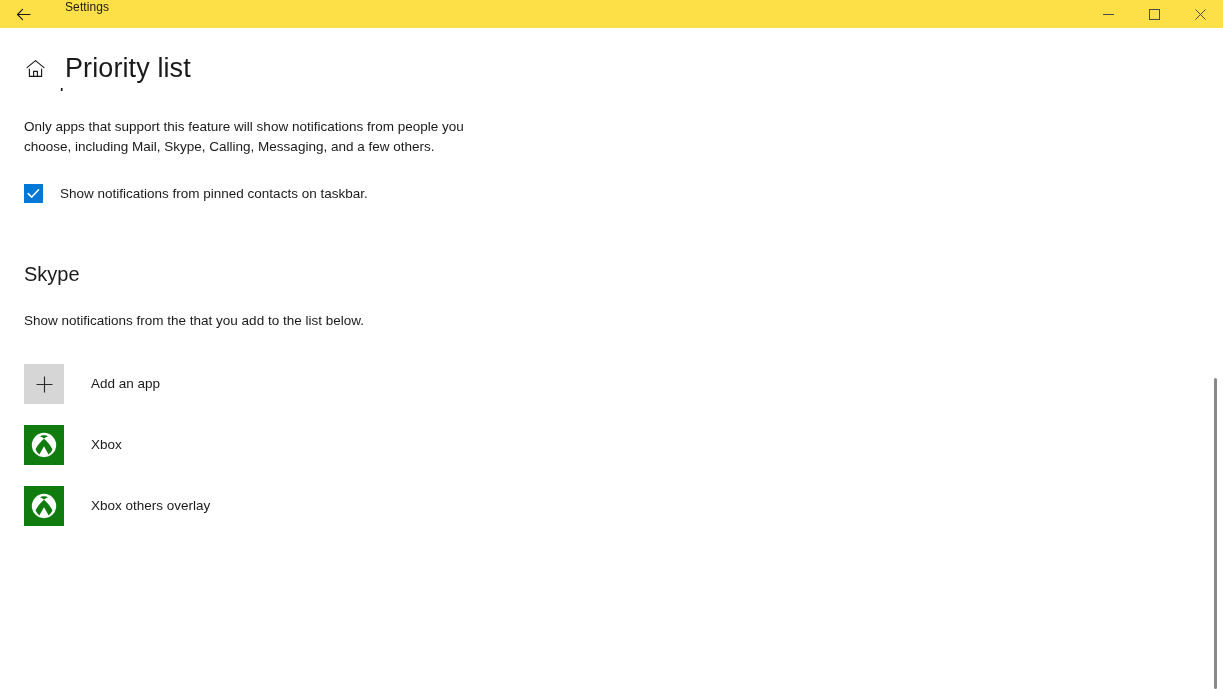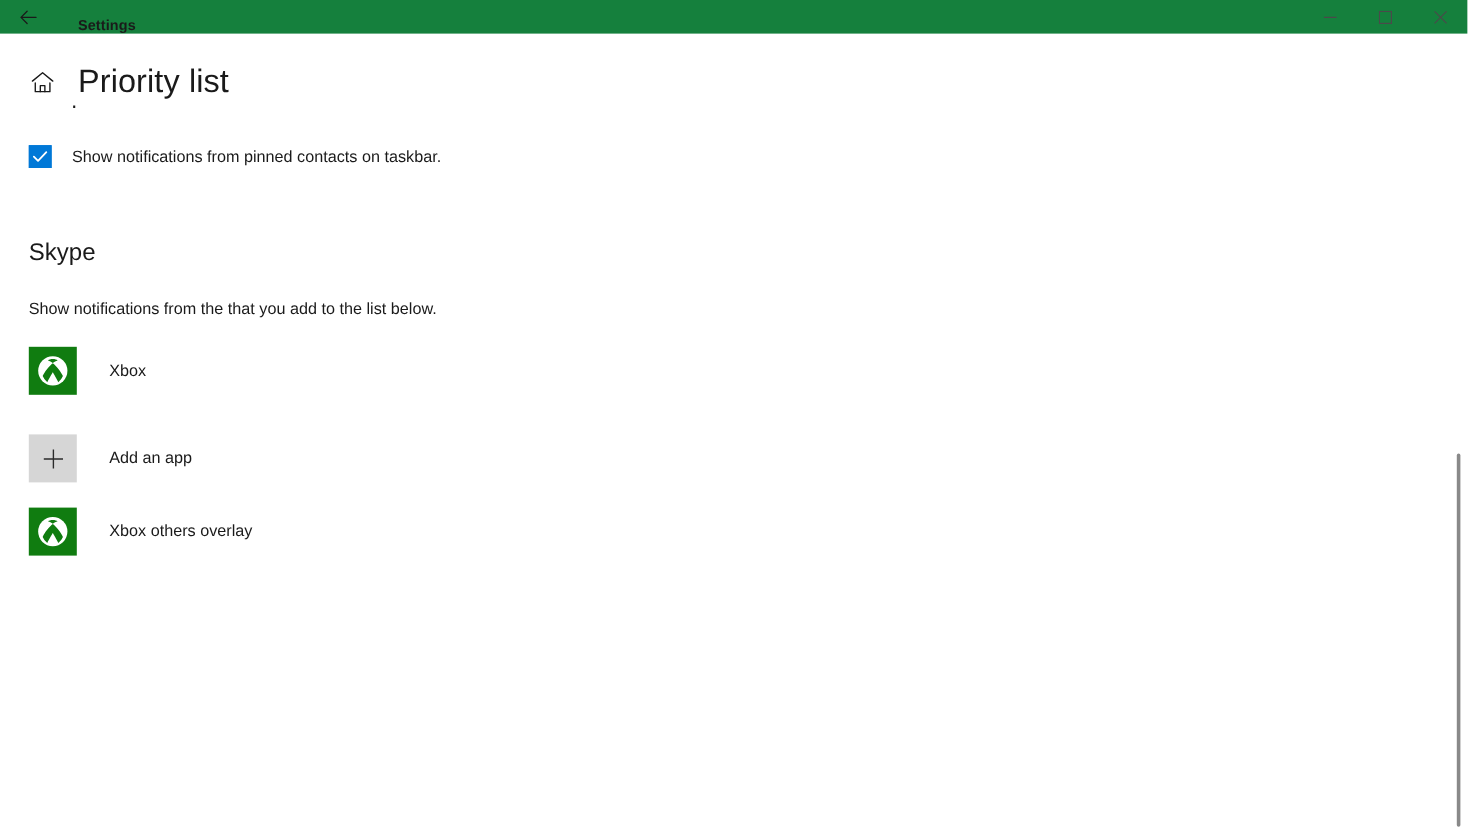--- a/index.html
+++ b/index.html
@@ -12,23 +12,22 @@
     color: #000000;
     -webkit-font-smoothing: antialiased;
   }
 
   
   .titlebar {
     position: relative;
     height: 28px;
     width: 100%;
     display: flex;
-    align-items: flex-end;
-    background: #15803d;
-    font-weight: bold;
+    align-items: flex-start;
+    background: #fde047;
   }
   .back-btn {
     width: 34px; height: 28px;
     display: flex; align-items: center; justify-content: center;
     color: #1a1a1a;
     margin-left: 6px;
   }
   .back-btn svg { display: block; }
   .app-title {
     font-size: 12px;
@@ -217,61 +216,62 @@
     </span>
   </div>
   <div class="page-title">Priority list</div>
 </div>
 
 <div class="scroll-viewport">
   <div class="scroll-content">
 
     <h2 class="section-heading">People</h2>
 
+    <p class="body-text" style="margin-top:23px;">Only apps that support this feature will show notifications from people you choose, including Mail, Skype, Calling, Messaging, and a few others.</p>
 
     <div class="check-row">
       <span class="checkbox">
         <span>
           <svg width="13" height="11" viewBox="0 0 13 11" fill="none">
             <path d="M1.2 5.6L4.7 9.1L11.6 1.8" stroke="#ffffff" stroke-width="1.5" stroke-linecap="round" stroke-linejoin="round"></path>
           </svg>
         </span>
       </span>
       <span class="check-label">Show notifications from pinned contacts on taskbar.</span>
     </div>
 
 
     <h2 class="section-heading" style="margin-top:57px;">Skype</h2>
 
     <p class="body-text" style="margin-top:23px;">Show notifications from the that you add to the list below.</p>
+
+    <div class="tile-row" style="margin-top:33px;">
+      <span class="tile tile-add">
+        <span>
+          <svg width="19" height="19" viewBox="0 0 19 19">
+            <path d="M9.5 1.5V17.5M1.5 9.5H17.5" stroke="currentColor" stroke-width="1.15"></path>
+          </svg>
+        </span>
+      </span>
+      <span class="tile-label">Add an app</span>
+    </div>
 
     <div class="tile-row" style="margin-top:21px;">
       <span class="tile tile-xbox">
         <span>
           <svg width="30" height="30" viewBox="0 0 32 32">
             <circle cx="16" cy="16" r="13" fill="#ffffff"></circle>
             <path d="M16 9.2c2.9 2.3 7.4 7.6 9 11.5a13 13 0 0 1-4.1 5.4C19 22.4 16.6 18.4 16 17.3c-0.6 1.1-3 5.1-4.9 8.8A13 13 0 0 1 7 20.7c1.6-3.9 6.1-9.2 9-11.5z" fill="#107c10"></path>
             <path d="M16 5.6c-1.9 0-3.4 0.6-4.3 1.2 1.5 0.3 3.1 1.3 4.3 2.2 1.2-0.9 2.8-1.9 4.3-2.2-0.9-0.6-2.4-1.2-4.3-1.2z" fill="#107c10"></path>
           </svg>
         </span>
       </span>
       <span class="tile-label">Xbox</span>
     </div>
 
-    <div class="tile-row" style="margin-top:33px;">
-      <span class="tile tile-add">
-        <span>
-          <svg width="19" height="19" viewBox="0 0 19 19">
-            <path d="M9.5 1.5V17.5M1.5 9.5H17.5" stroke="currentColor" stroke-width="1.15"></path>
-          </svg>
-        </span>
-      </span>
-      <span class="tile-label">Add an app</span>
-    </div>
-
     <div class="tile-row" style="margin-top:21px;">
       <span class="tile tile-xbox">
         <span>
           <svg width="30" height="30" viewBox="0 0 32 32">
             <circle cx="16" cy="16" r="13" fill="#ffffff"></circle>
             <path d="M16 9.2c2.9 2.3 7.4 7.6 9 11.5a13 13 0 0 1-4.1 5.4C19 22.4 16.6 18.4 16 17.3c-0.6 1.1-3 5.1-4.9 8.8A13 13 0 0 1 7 20.7c1.6-3.9 6.1-9.2 9-11.5z" fill="#107c10"></path>
             <path d="M16 5.6c-1.9 0-3.4 0.6-4.3 1.2 1.5 0.3 3.1 1.3 4.3 2.2 1.2-0.9 2.8-1.9 4.3-2.2-0.9-0.6-2.4-1.2-4.3-1.2z" fill="#107c10"></path>
           </svg>
         </span>
       </span>

